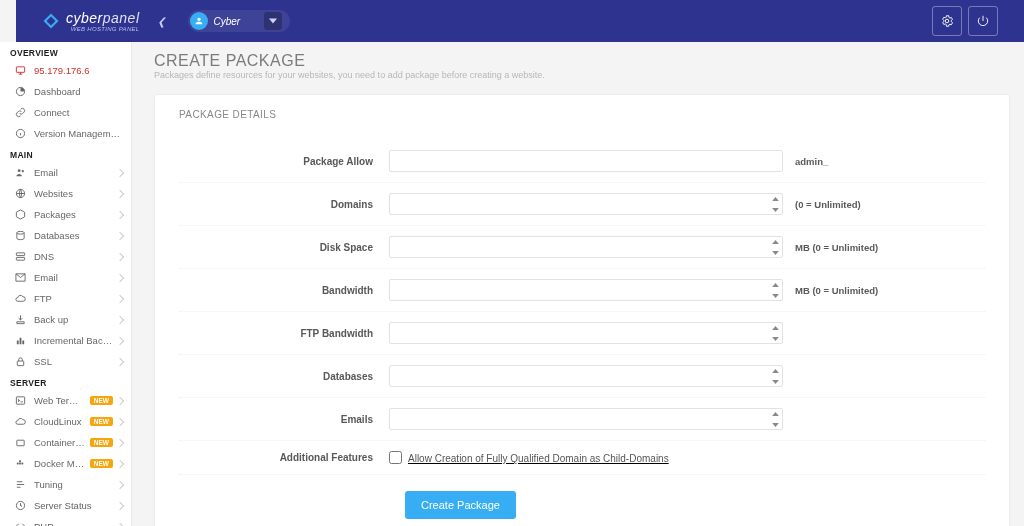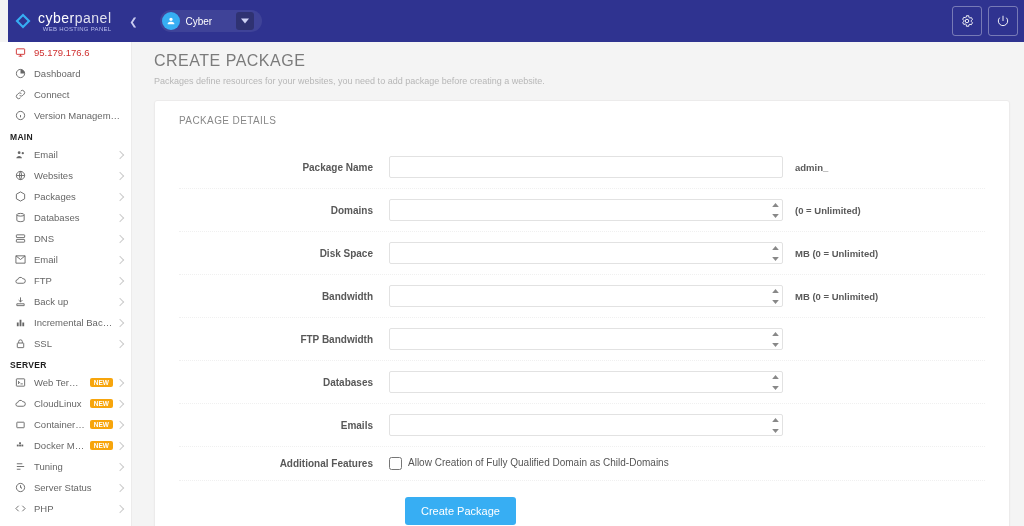--- a/index.html
+++ b/index.html
@@ -1,19 +1,19 @@
 <!DOCTYPE html>
 <html><head>
 <meta charset="utf-8">
 <style>
 * { margin: 0; padding: 0; box-sizing: border-box; font-family: "Segoe UI", Arial, sans-serif; }
 html, body { width: 1024px; height: 526px; background: #f4f4f4; overflow: hidden; font-size: 11px; }
 
 
-.topbar { position: absolute; left: 8px; top: 0; right: 0; height: 42px; background: #2f3390; display: flex; align-items: center; padding: 0 6px; z-index: 10; }
+.topbar { position: absolute; left: 16px; top: 0; right: 0; height: 42px; background: #2f3390; display: flex; align-items: center; padding: 0 26px; z-index: 10; font-style: italic; }
 .brand { display: flex; align-items: center; color: #fff; font-size: 14px; font-weight: 300; letter-spacing: 0.5px; }
 .brand-logo { display: inline-flex; width: 18px; height: 18px; margin-right: 6px; }
 .brand-sub { font-size: 6px; color: #b8bced; display: block; line-height: 1; text-align: right; letter-spacing: 0.3px; }
 .brand-wrap { display: flex; flex-direction: column; }
 .collapse-btn { width: 16px; height: 16px; border-radius: 50%; margin-left: 14px; position: relative; color: #c9cbf0; display: inline-flex; align-items: center; justify-content: center; cursor: pointer; font-size: 10px; }
 .user-chip { margin-left: 18px; display: flex; align-items: center; background: rgba(255,255,255,0.08); border-radius: 12px; padding: 2px 8px 2px 2px; cursor: pointer; }
 .user-avatar { width: 18px; height: 18px; border-radius: 50%; background: #37aef3; display: flex; align-items: center; justify-content: center; margin-right: 6px; }
 .user-avatar svg { width: 10px; height: 10px; fill: #fff; }
 .user-name { color: #fff; font-size: 10px; }
 .user-caret { margin-left: 24px; width: 18px; height: 18px; border-radius: 3px; background: rgba(0,0,0,0.25); display: inline-flex; align-items: center; justify-content: center; }
@@ -29,33 +29,33 @@
 .side-item.active { color: #cf2f2f; }
 .side-item .ic { width: 12px; margin-right: 8px; display: inline-flex; align-items: center; justify-content: center; }
 .side-item .ic svg { width: 11px; height: 11px; fill: currentColor; }
 .side-item .lbl { flex: 1; white-space: nowrap; overflow: hidden; text-overflow: ellipsis; }
 .side-item .chev { width: 6px; height: 6px; border-right: 1px solid #ccc; border-bottom: 1px solid #ccc; transform: rotate(-45deg); margin-left: 4px; }
 .badge-new { background: #f7a50c; color: #fff; font-size: 6.5px; padding: 1px 4px; border-radius: 2px; margin-left: 4px; font-weight: 600; }
 
 
 .main { position: absolute; left: 132px; top: 42px; right: 0; bottom: 0; padding: 10px 14px 14px 22px; overflow-y: auto; }
 .page-title { font-size: 16px; font-weight: 300; color: #7b7b7b; letter-spacing: 0.5px; }
-.page-sub { font-size: 9px; color: #b7b7b7; margin-top: 6px; }
+.page-sub { font-size: 9px; color: #b7b7b7; margin-top: 0; }
 .panel { background: #fff; border: 1px solid #ecebeb; border-radius: 3px; margin-top: 14px; padding: 14px 24px 22px 24px; box-shadow: 0 1px 2px rgba(0,0,0,0.03); }
 .panel-title { font-size: 10px; color: #888; letter-spacing: 0.4px; margin-bottom: 20px; }
 .form-row { display: flex; align-items: center; padding: 10px 0; border-bottom: 1px dotted #f0f0f0; }
 .form-row:last-of-type { border-bottom: none; }
 .form-label { width: 210px; text-align: right; padding-right: 16px; font-size: 10px; color: #585858; font-weight: 600; }
 .form-ctrl { width: 394px; height: 22px; border: 1px solid #e2e2e2; border-radius: 2px; padding: 0 6px; font-size: 10px; color: #444; position: relative; }
 .form-ctrl.num { padding-right: 18px; }
 .spin { position: absolute; right: 1px; top: 0; bottom: 0; width: 14px; display: flex; flex-direction: column; pointer-events: none; }
 .spin .up, .spin .dn { flex: 1; display: flex; align-items: center; justify-content: center; }
 .spin svg { width: 7px; height: 4px; fill: #888; }
 .form-help { font-size: 9.5px; color: #5a5a5a; margin-left: 12px; font-weight: 600; text-align: right; }
-.chk-row { display: flex; align-items: flex-start; }
+.chk-row { display: flex; align-items: flex-end; text-decoration: underline; }
 .chk-row input { margin-right: 6px; }
 .chk-row label { font-size: 10px; color: #555; }
 .submit-row { margin-left: 226px; margin-top: 16px; }
 .btn-primary { background: #37aef3; color: #fff; border: none; border-radius: 3px; padding: 8px 16px; font-size: 11px; cursor: pointer; }
 .input-wrap { position: relative; display: inline-block; }
 
 
 input[type=number]::-webkit-inner-spin-button,
 input[type=number]::-webkit-outer-spin-button { -webkit-appearance: none; margin: 0; }
 input[type=number] { -moz-appearance: textfield; }
@@ -107,20 +107,21 @@
   </span>
   <span class="top-icon">
     <svg viewBox="0 0 24 24">
         <path d="M12 3v9"></path>
         <path d="M6.3 6.3a8 8 0 1011.4 0"></path>
       </svg>
   </span>
 </div>
 
 <div class="sidebar">
+  <div class="side-section">OVERVIEW</div>
 
   <div class="side-item active">
     <span class="ic">
         <svg viewBox="0 0 24 24">
           <rect x="3" y="4" width="18" height="12" rx="1" fill="none" stroke="currentColor" stroke-width="2"></rect>
           <path d="M8 20h8M12 16v4" stroke="currentColor" stroke-width="2"></path>
         </svg>
       </span>
     <span class="lbl">95.179.176.6</span>
   </div>
@@ -327,21 +328,21 @@
 </div>
 
 <div class="main">
   <div class="page-title">CREATE PACKAGE</div>
   <div class="page-sub">Packages define resources for your websites, you need to add package before creating a website.</div>
 
   <div class="panel">
     <div class="panel-title">PACKAGE DETAILS</div>
 
     <div class="form-row">
-      <div class="form-label">Package Name</div>
+      <div class="form-label">Package Allow</div>
       <div class="input-wrap"><input type="text" class="form-ctrl" style=""></div>
       <div class="form-help">admin_</div>
     </div>
 
     <div class="form-row">
       <div class="form-label">Domains</div>
       <div class="input-wrap"><input type="number" class="form-ctrl num" style=""><span class="spin">
             <span class="up">
               <svg viewBox="0 0 10 6">
                 <path d="M5 0L0 6h10z"></path>

